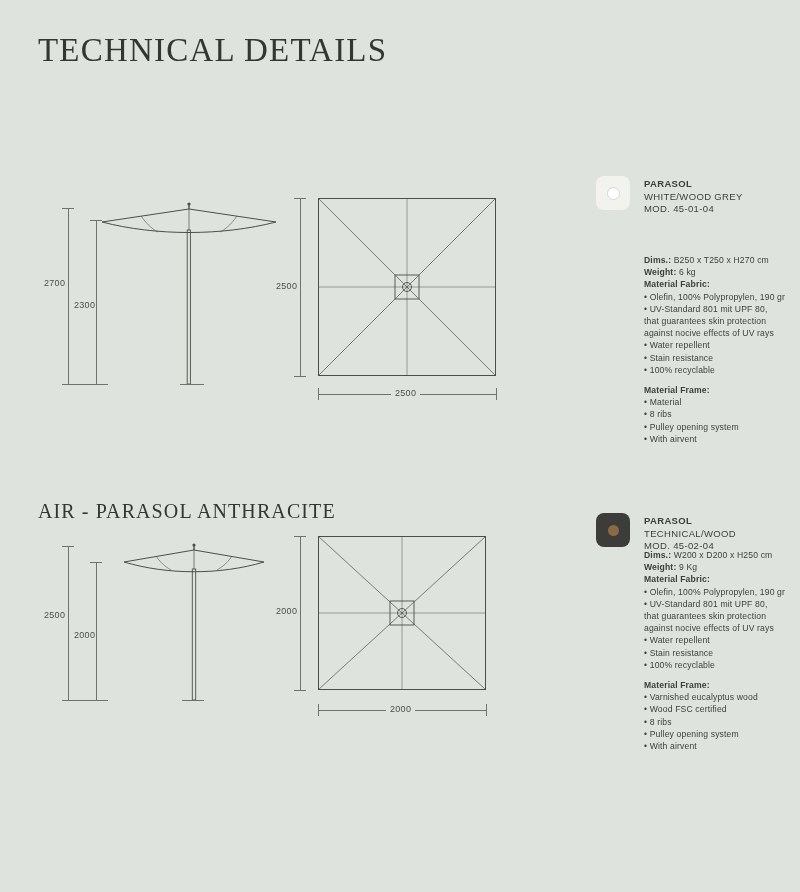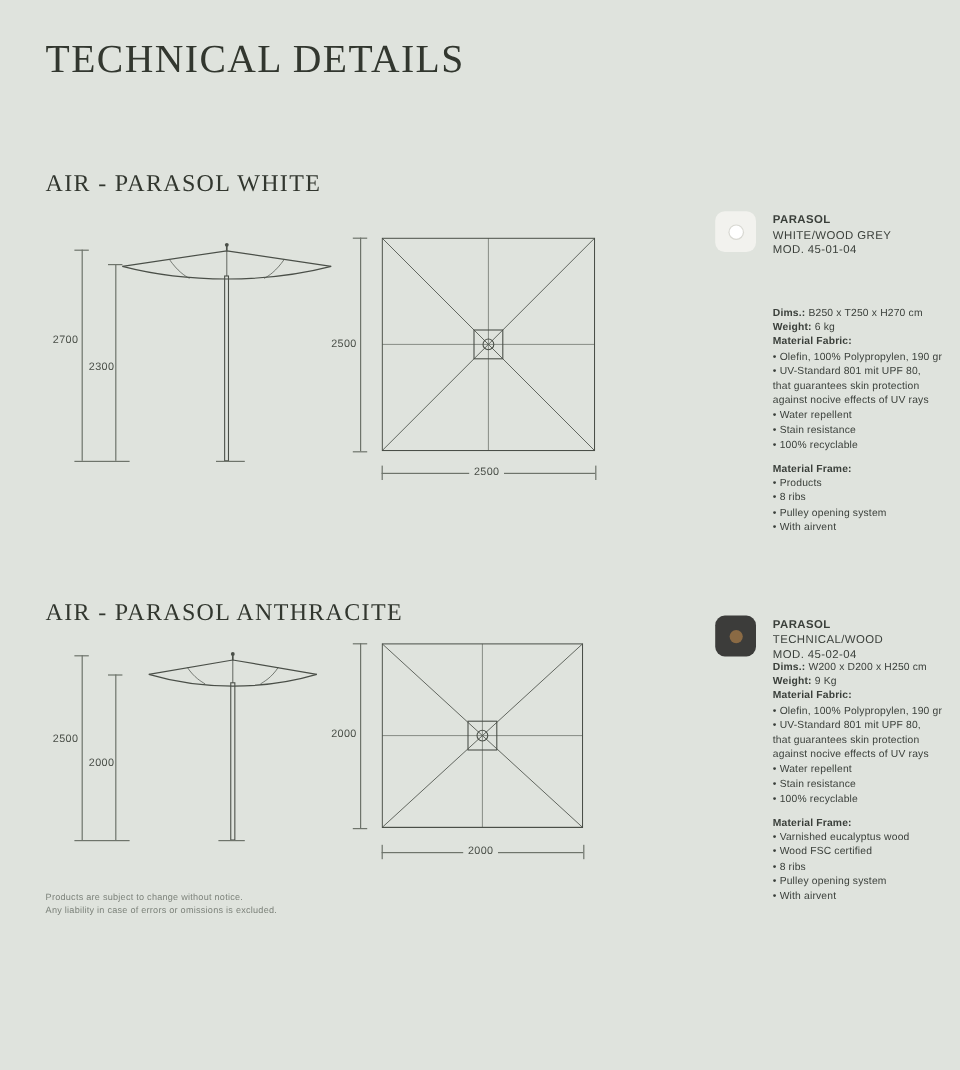--- a/index.html
+++ b/index.html
@@ -101,21 +101,20 @@
     letter-spacing: .2px;
   }
 </style>
 </head>
 <body>
 
 <div class="page">
 
   <div class="page-title">TECHNICAL DETAILS</div>
 
-  <div class="section-title" style="left:38px; top:142px;">AIR - PARASOL WHITE</div>
 
   <div>
 
     <div class="line vline" style="left:68px; top:208px; height:176px;"></div>
 
     <div class="line vline" style="left:96px; top:220px; height:164px;"></div>
 
     <div class="line hline" style="left:62px; top:208px; width:12px;"></div>
     <div class="line hline" style="left:90px; top:220px; width:12px;"></div>
     <div class="line hline" style="left:62px; top:384px; width:46px;"></div>
@@ -174,21 +173,21 @@
       <div class="b">Material Fabric:</div>
       <div>• Olefin, 100% Polypropylen, 190 gr</div>
       <div>• UV-Standard 801 mit UPF 80,</div>
       <div>that guarantees skin protection</div>
       <div>against nocive effects of UV rays</div>
       <div>• Water repellent</div>
       <div>• Stain resistance</div>
       <div>• 100% recyclable</div>
       <span class="gap"></span>
       <div class="b">Material Frame:</div>
-      <div>• Products</div>
+      <div>• Material</div>
       <div>• 8 ribs</div>
       <div>• Pulley opening system</div>
       <div>• With airvent</div>
     </div>
   </div>
 
   <div class="section-title" style="left:38px; top:500px;">AIR - PARASOL ANTHRACITE</div>
 
   <div>
     <div class="line vline" style="left:68px; top:546px; height:154px;"></div>
@@ -255,18 +254,14 @@
       <span class="gap"></span>
       <div class="b">Material Frame:</div>
       <div>• Varnished eucalyptus wood</div>
       <div>• Wood FSC certified</div>
       <div>• 8 ribs</div>
       <div>• Pulley opening system</div>
       <div>• With airvent</div>
     </div>
   </div>
 
-  <div class="footnote" style="left:38px; top:742px;">
-    <div>Products are subject to change without notice.</div>
-    <div>Any liability in case of errors or omissions is excluded.</div>
-  </div>
 
 </div>
 
 </body></html>

